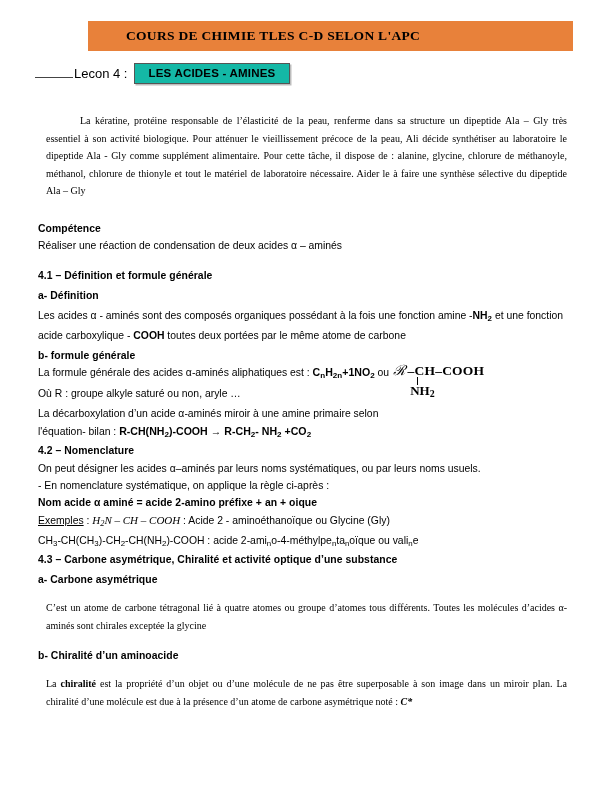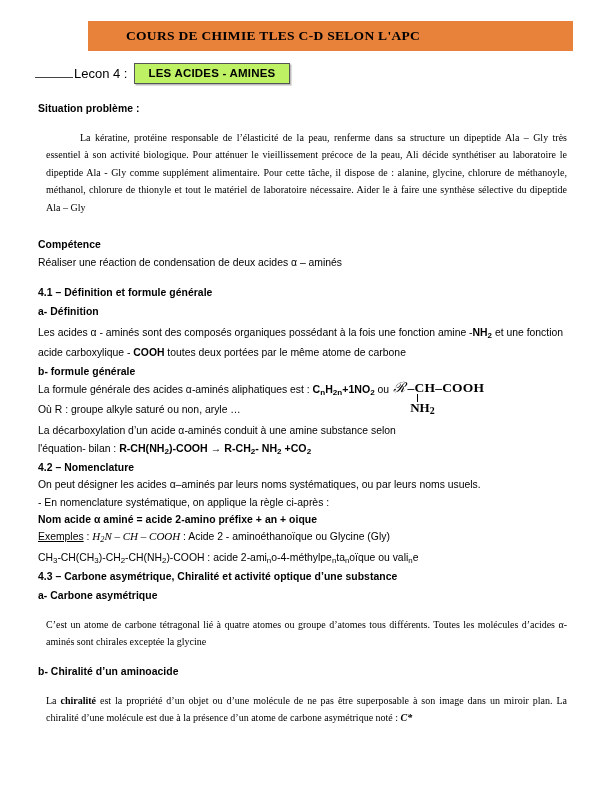--- a/index.html
+++ b/index.html
@@ -65,21 +65,21 @@
     white-space: nowrap;
     padding-right: 6px;
   }
   .lecon-box {
     border: 1.2px solid #555;
     padding: 3px 14px 4px 14px;
     font-weight: bold;
     font-size: 11.5px;
     letter-spacing: 0.2px;
     white-space: nowrap;
-    background: #bef264;
+    background: #14b8a6;
     box-shadow: 1.5px 1.5px 0 #bdbdbd;
     text-align: center;
   }
 
   
   .content {
     position: absolute;
     left: 38px;
     top: 101px;
     width: 537px;
@@ -181,21 +181,20 @@
   </div>
 
   <div class="lecon-row">
     <div class="lecon-rule"></div>
     <div class="lecon-label">Lecon 4 :</div>
     <div class="lecon-box">LES ACIDES  - AMINES</div>
   </div>
 
   <div class="content">
 
-    <div class="h-bold">Situation problème :</div>
     <div class="gap-3"></div>
     <p class="para indent-first">La kératine, protéine responsable de l’élasticité de la peau, renferme dans sa structure un dipeptide Ala – Gly très essentiel à son activité biologique. Pour atténuer le vieillissement précoce de la peau, Ali décide synthétiser au laboratoire le dipeptide Ala - Gly comme supplément alimentaire. Pour cette tâche, il dispose de : alanine, glycine, chlorure de méthanoyle, méthanol, chlorure de thionyle et tout le matériel de laboratoire nécessaire. Aider le à faire une synthèse sélective du dipeptide Ala – Gly</p>
 
     <div class="gap-12"></div>
 
     <div class="h-bold">Compétence</div>
     <p class="para-left">Réaliser une réaction de condensation de deux acides α – aminés</p>
 
     <div class="gap-12"></div>
 
@@ -206,21 +205,21 @@
     <p class="para-left"><span>Les acides α - aminés sont des composés organiques possédant à la fois une fonction amine -</span><span class="b">NH<sub>2</sub></span><span> et une fonction acide carboxylique - </span><span class="b">COOH</span><span> toutes deux portées par le même atome de carbone</span></p>
 
     <div class="gap-3"></div>
     <div class="h-bold">b- formule générale</div>
 
     <p class="para-left formula-line"><span>La formule générale des acides α-aminés aliphatiques est : </span><span class="mono-chem">C<sub>n</sub>H<sub>2n</sub>+1NO<sub>2</sub></span><span> ou</span><span class="struct"><span class="struct-top"><span class="struct-R">ℛ</span><span>–CH–COOH</span></span><span class="struct-bond"></span><span class="struct-bottom">NH<sub>2</sub></span></span></p>
 
     <p class="para-left">Où  R : groupe alkyle saturé ou non, aryle …</p>
 
     <div class="gap-3"></div>
-    <p class="para-left">La décarboxylation d’un acide α-aminés conduit à une amine substance selon</p>
+    <p class="para-left">La décarboxylation d’un acide α-aminés miroir à une amine primaire selon</p>
     <p class="para-left"><span>l'équation- bilan : </span><span class="mono-chem">R-CH(NH<sub>2</sub>)-COOH</span><span class="arrow mono-chem">→</span><span class="mono-chem">R-CH<sub>2</sub>- NH<sub>2</sub> +CO<sub>2</sub></span></p>
 
     <div class="h-bold">4.2 – Nomenclature</div>
     <p class="para-left">On peut désigner les acides α–aminés par leurs noms systématiques, ou par leurs noms usuels.</p>
     <p class="para-left">- En nomenclature systématique, on applique la règle ci-après :</p>
     <div class="h-bold">Nom acide α aminé = acide 2-amino  préfixe + an + oique</div>
     <p class="para-left"><span class="u">Exemples</span><span> : </span><span class="italic-formula">H<sub>2</sub>N – CH – COOH</span><span> : Acide 2 - aminoéthanoïque  ou Glycine (Gly)</span></p>
     <p class="para-left">CH<sub>3</sub>-CH(CH<sub>3</sub>)-CH<sub>2</sub>-CH(NH<sub>2</sub>)-COOH : acide 2-ami<sub>n</sub>o-4-méthylpe<sub>n</sub>ta<sub>n</sub>oïque ou vali<sub>n</sub>e</p>
 
     <div class="h-bold">4.3 – Carbone asymétrique, Chiralité et activité optique d’une substance</div>

